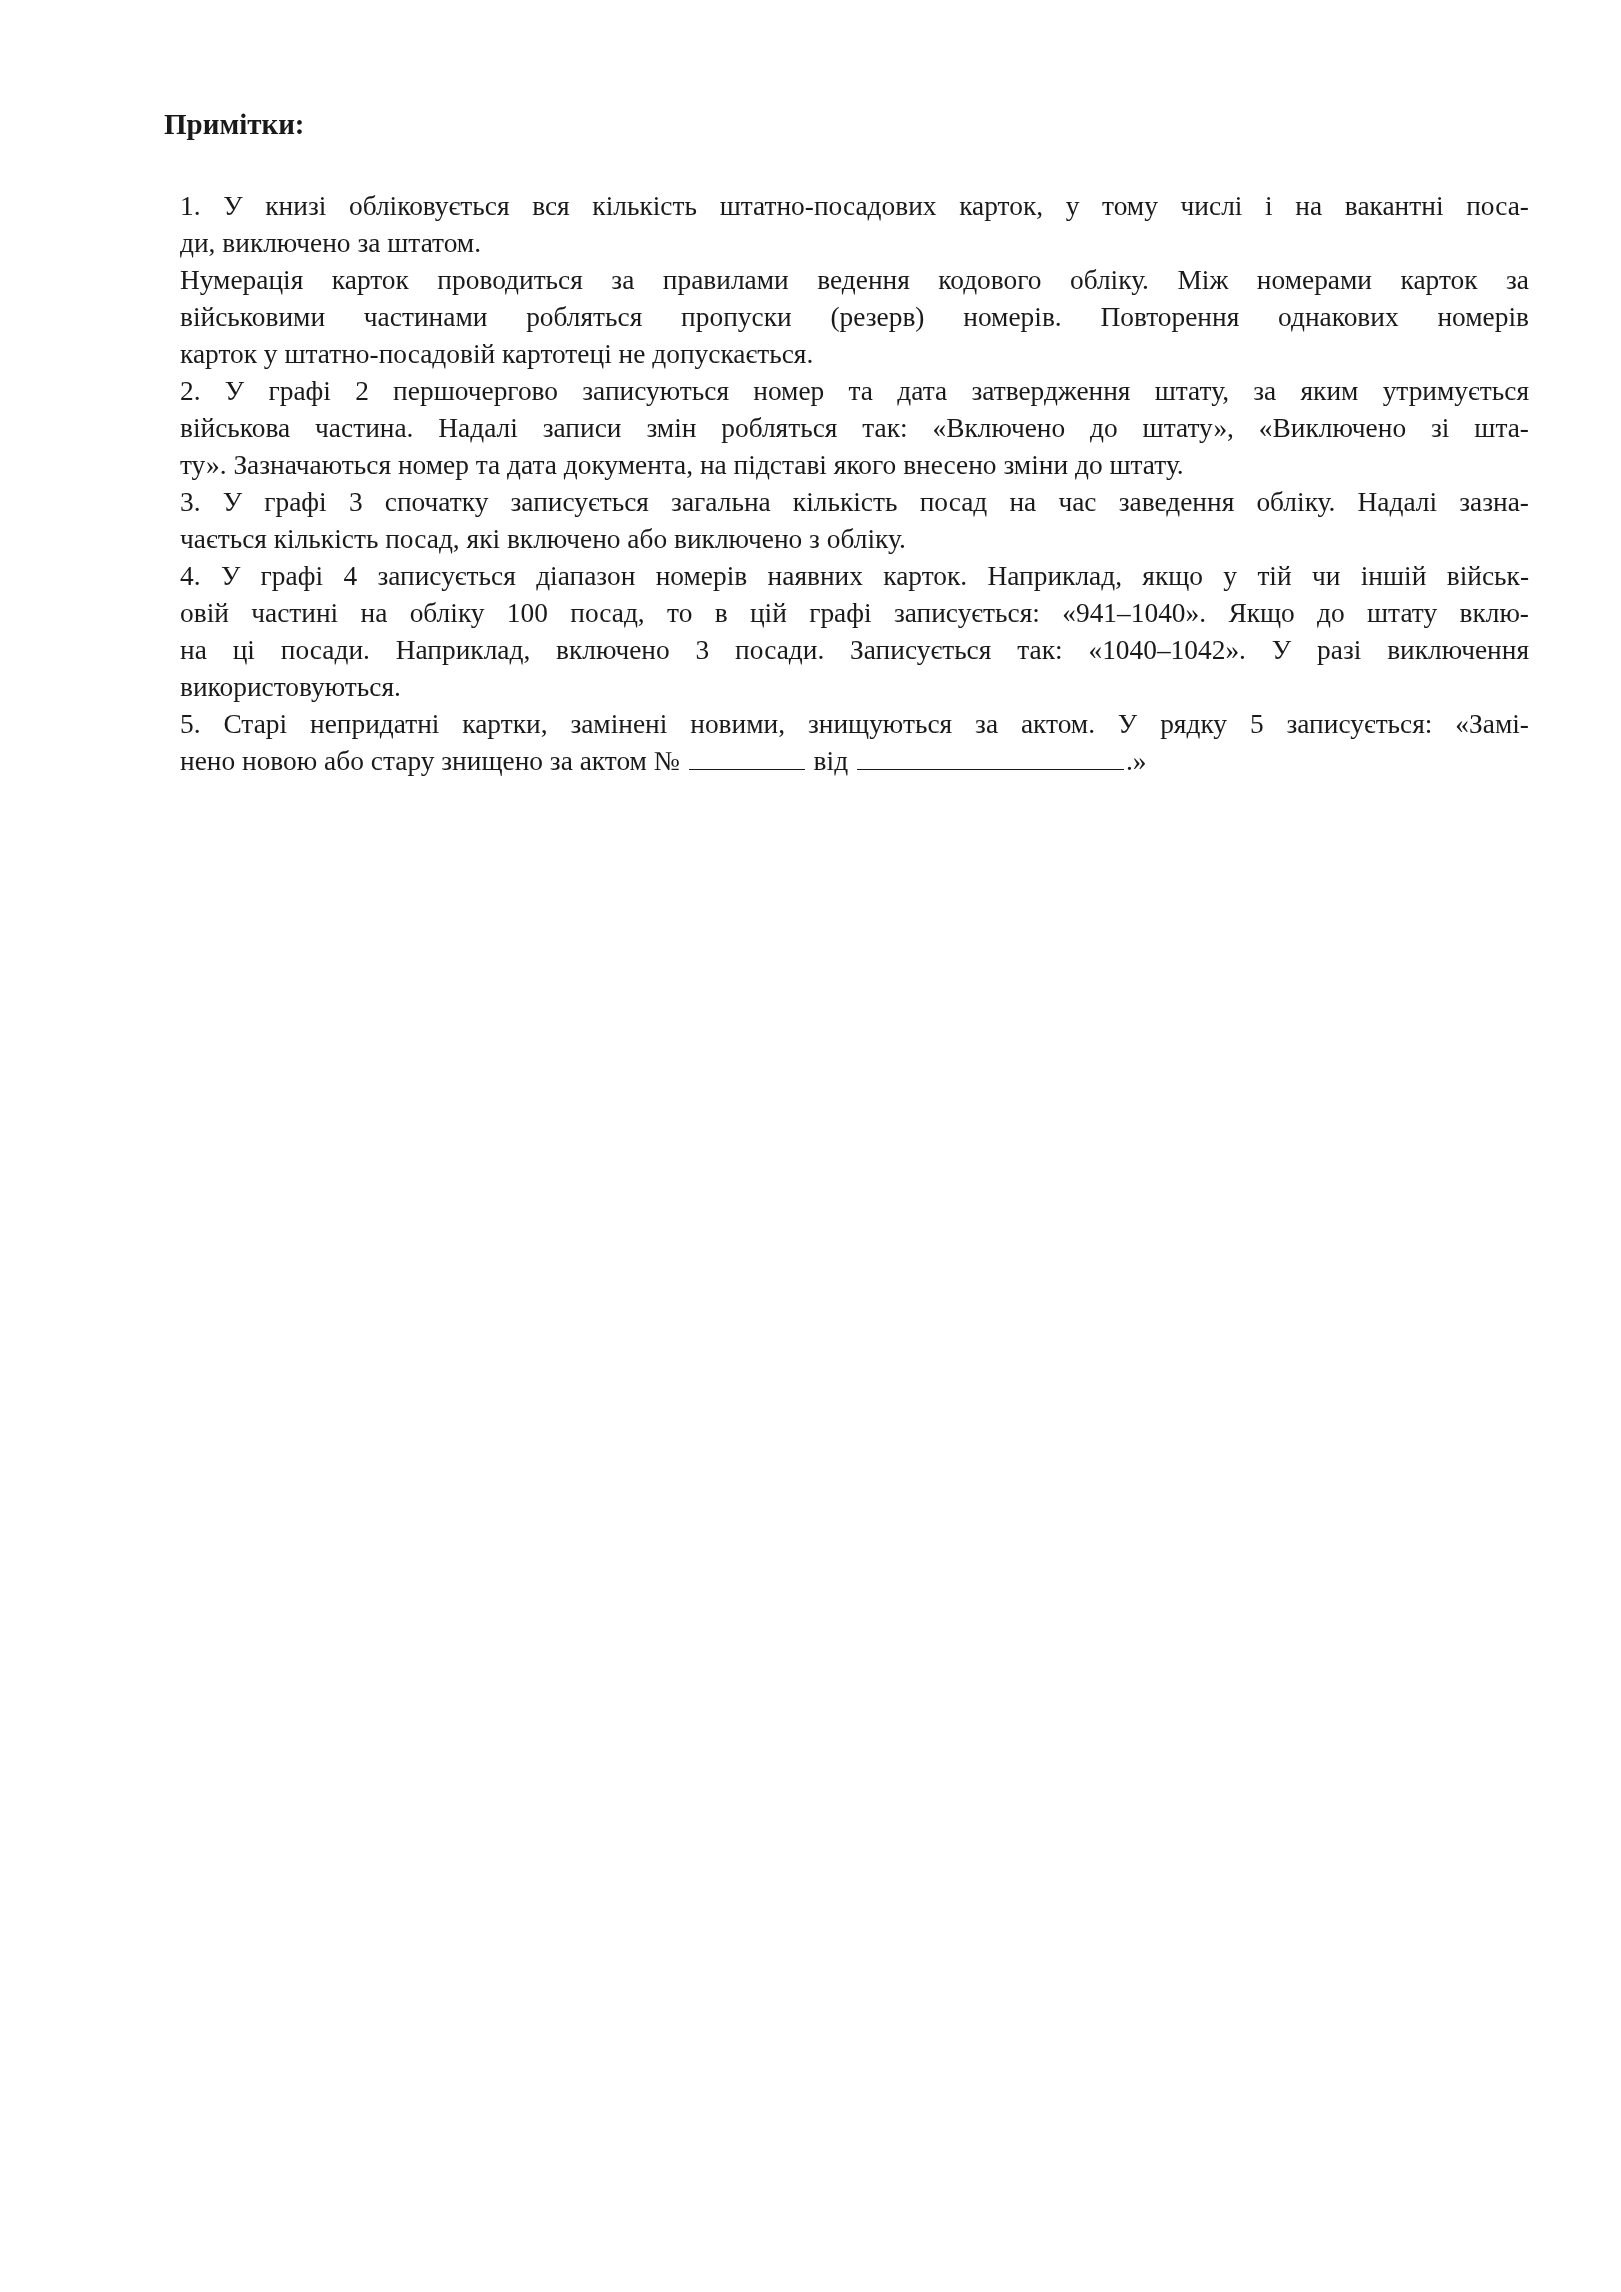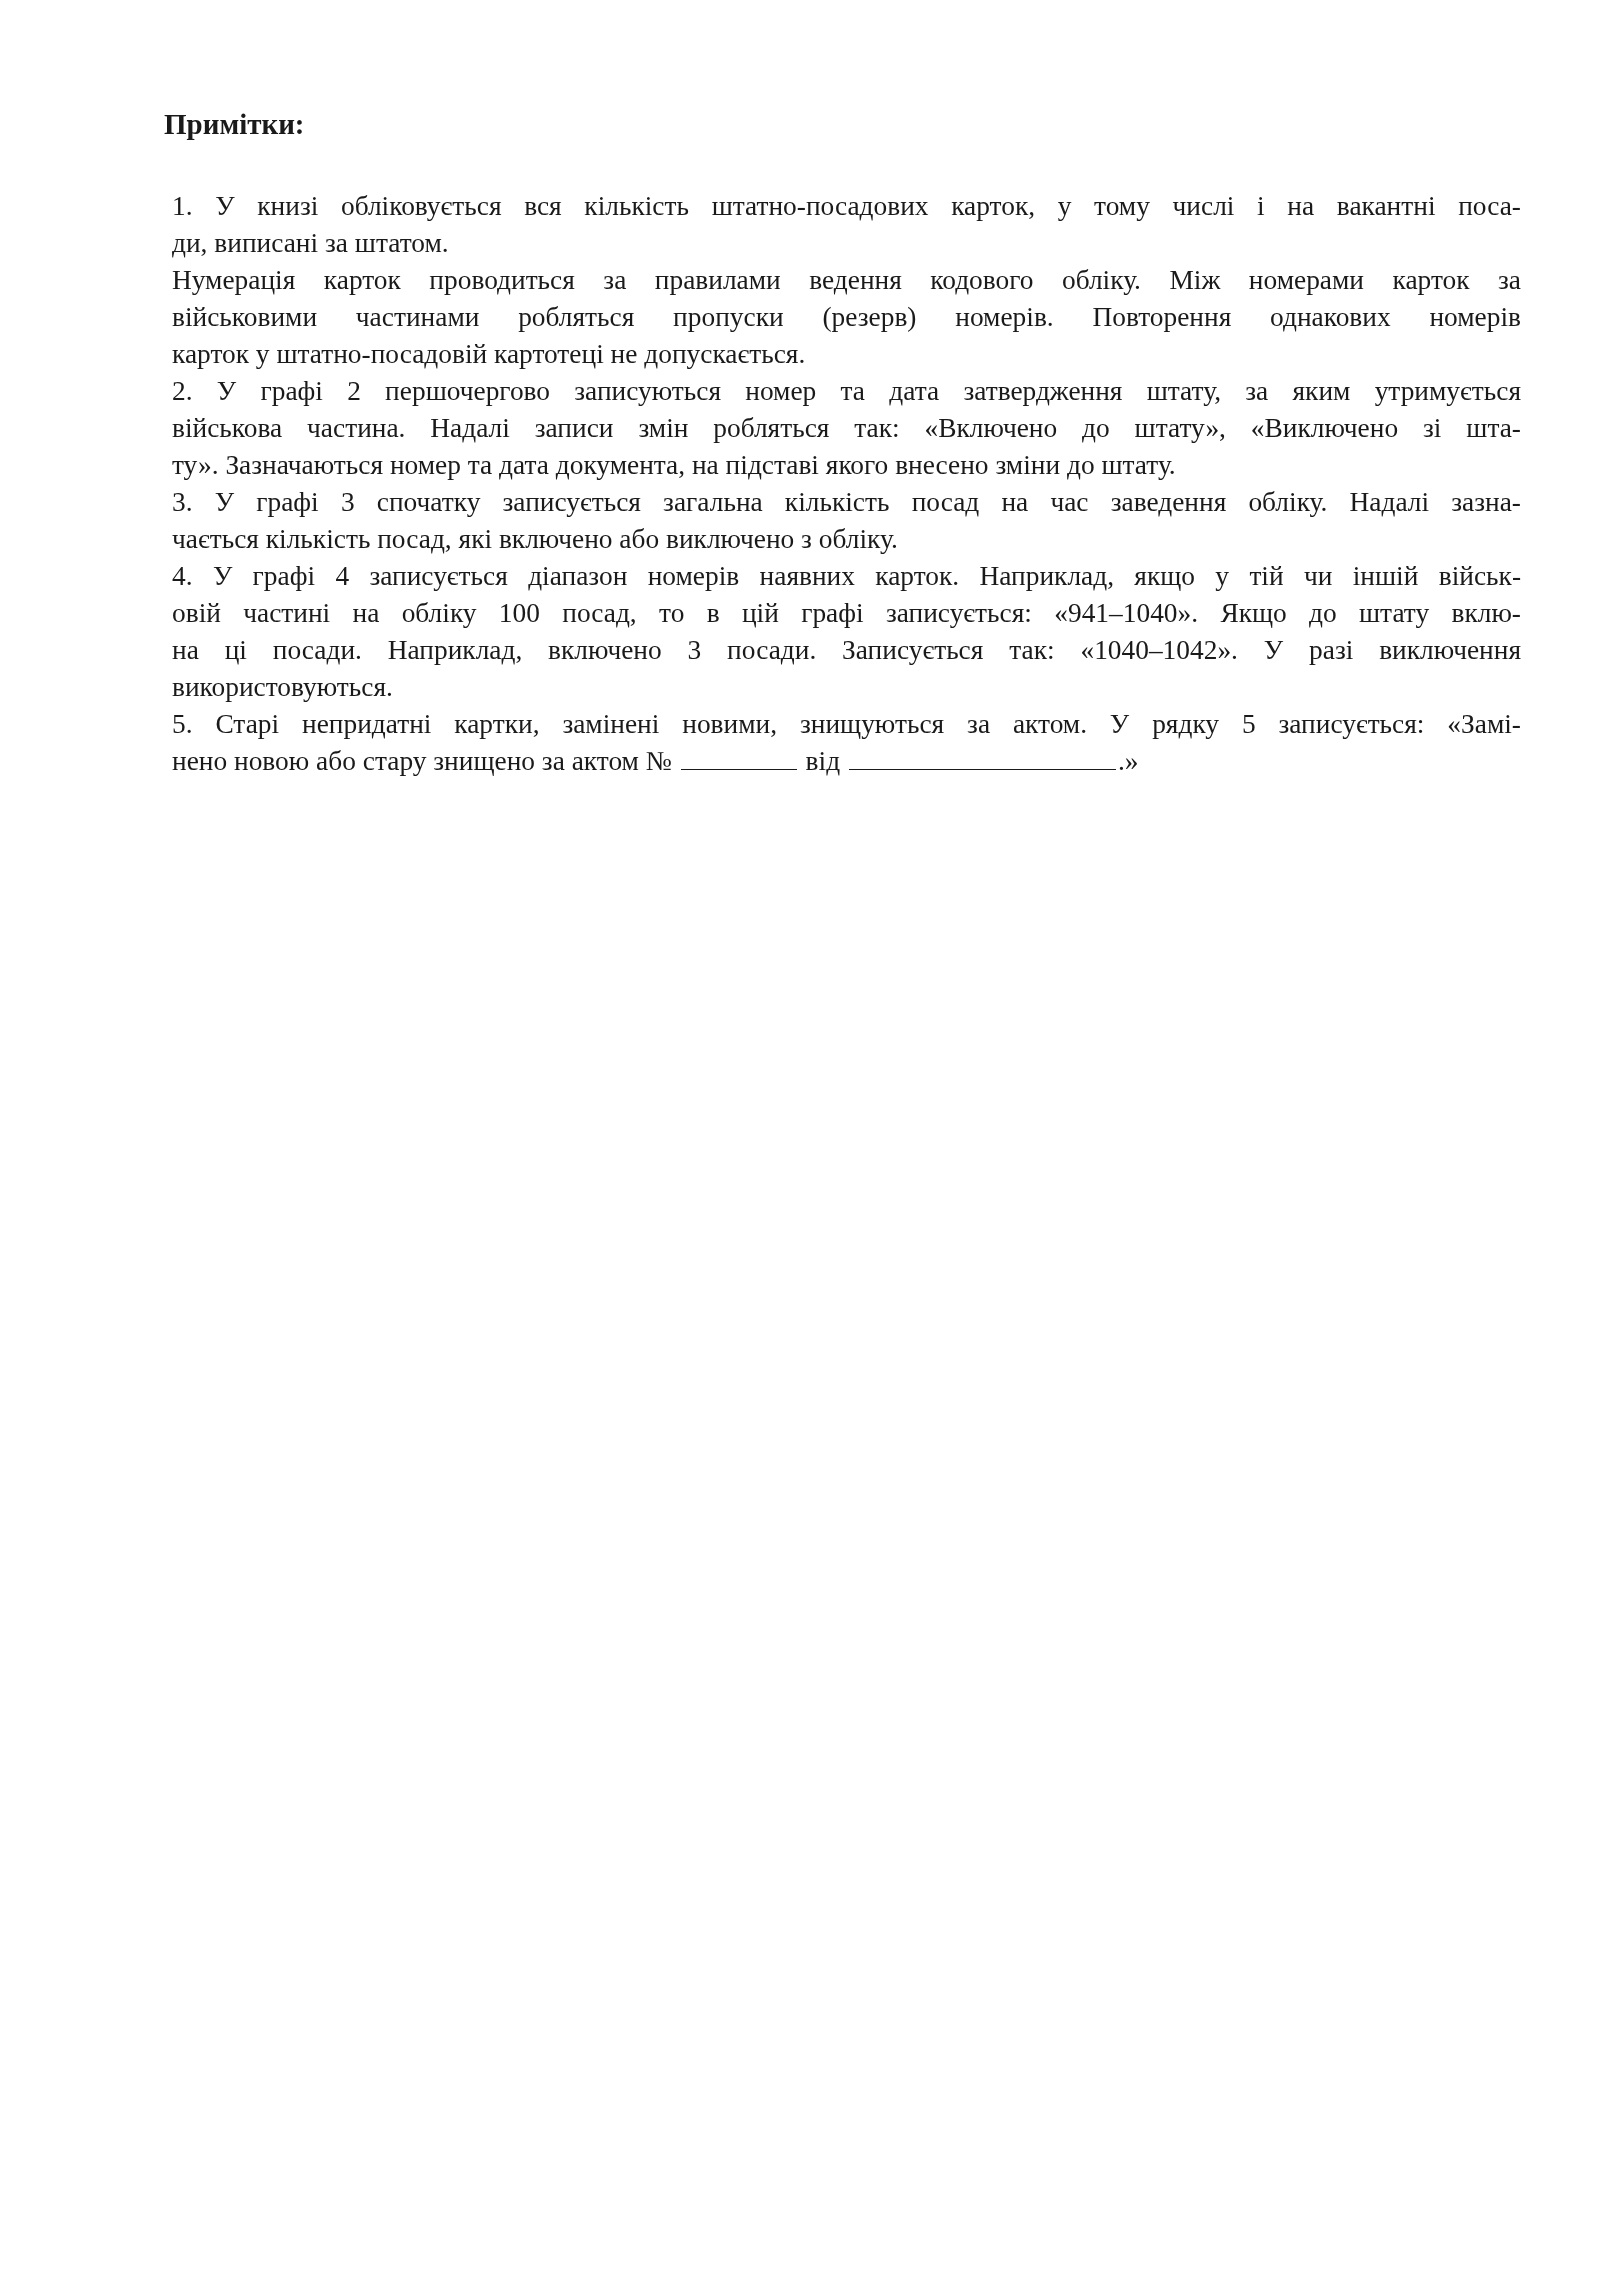--- a/index.html
+++ b/index.html
@@ -7,21 +7,21 @@
   .page {
     position: absolute; left: 0; top: 0; width: 1621px; height: 1719px;
     background: #ffffff; color: #1a1a1a;
     font-family: "Liberation Serif", "DejaVu Serif", serif;
   }
   .title {
     position: absolute; left: 164px; top: 106px;
     font-size: 29px; font-weight: bold; line-height: 37px; margin: 0;
   }
   .body {
-    position: absolute; left: 172px; top: 188px; width: 1349px;
+    position: absolute; left: 180px; top: 188px; width: 1349px;
     font-size: 27.4px; line-height: 37px;
   }
   .line {
     display: block; height: 37px; white-space: nowrap;
     text-align: justify; text-align-last: justify;
   }
   .line.last { text-align-last: left; }
   .blank {
     display: inline-block; border-bottom: 1.5px solid #1a1a1a;
     height: 21.6px; vertical-align: baseline; margin: 0 2px;
@@ -31,21 +31,21 @@
 </style>
 </head>
 <body>
 
 <div class="page">
   <h1 class="title">Примітки:</h1>
 
   <div class="body">
 
     <span class="line">1. У книзі обліковується вся кількість штатно-посадових карток, у тому числі і на вакантні поса-</span>
-    <span class="line last">ди, виписані за штатом.</span>
+    <span class="line last">ди, виключено за штатом.</span>
     <span class="line">Нумерація карток проводиться за правилами ведення кодового обліку. Між номерами карток за</span>
     <span class="line">військовими частинами робляться пропуски (резерв) номерів. Повторення однакових номерів</span>
     <span class="line last">карток у штатно-посадовій картотеці не допускається.</span>
 
     <span class="line">2. У графі 2 першочергово записуються номер та дата затвердження штату, за яким утримується</span>
     <span class="line">військова частина. Надалі записи змін робляться так: «Включено до штату», «Виключено зі шта-</span>
     <span class="line last">ту». Зазначаються номер та дата документа, на підставі якого внесено зміни до штату.</span>
 
     <span class="line">3. У графі 3 спочатку записується загальна кількість посад на час заведення обліку. Надалі зазна-</span>
     <span class="line last">чається кількість посад, які включено або виключено з обліку.</span>

